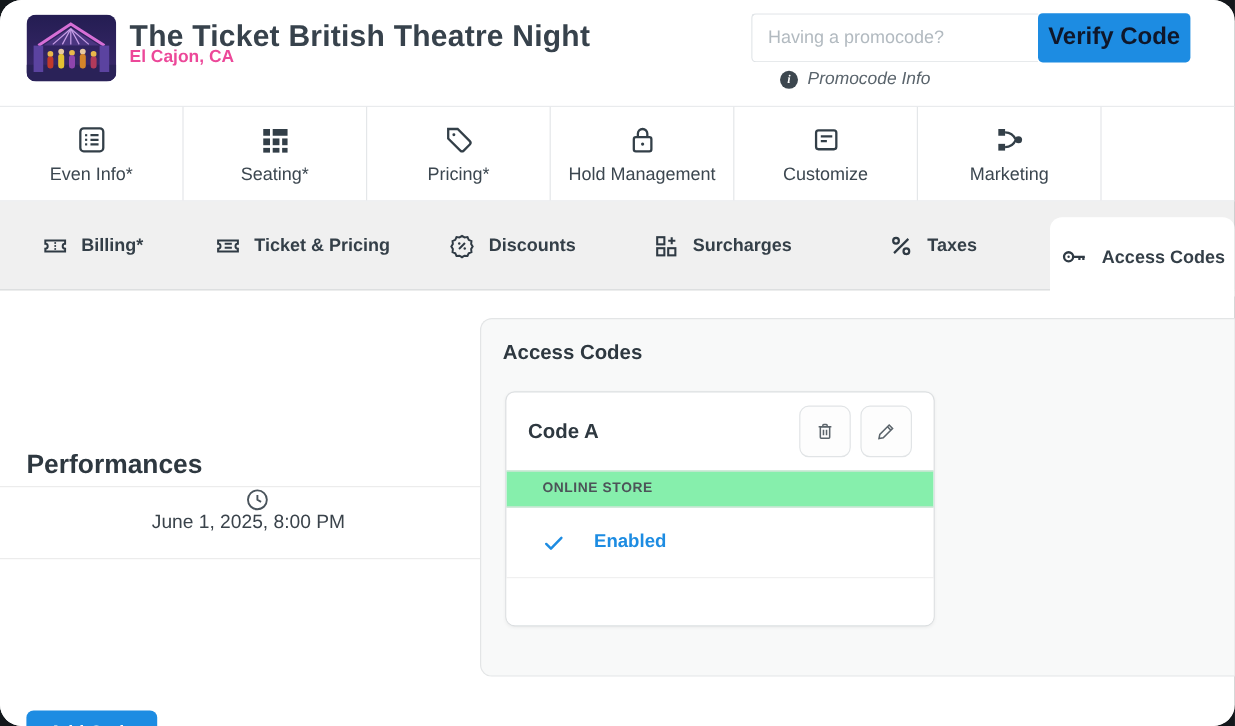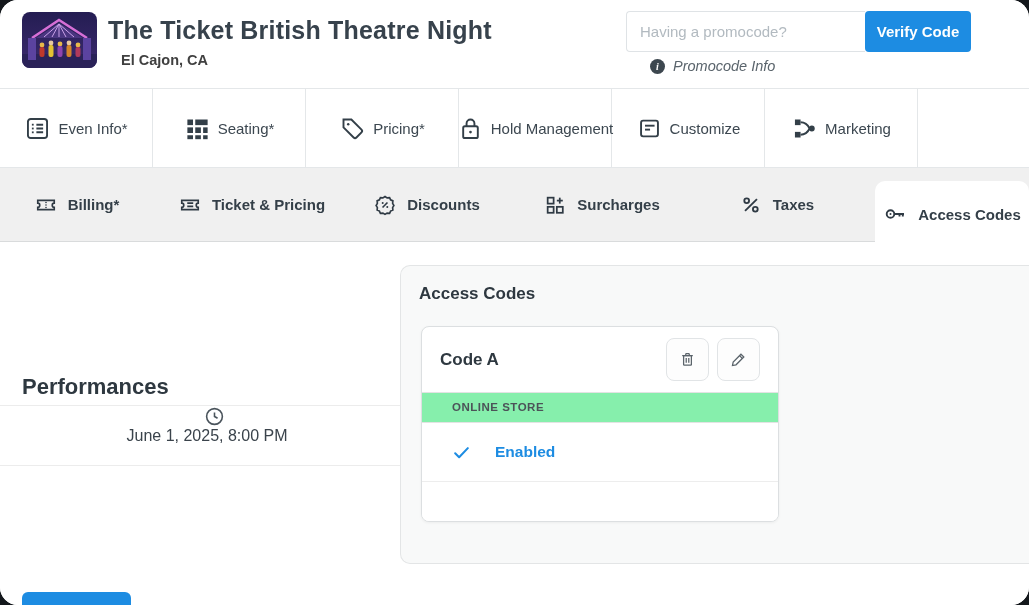--- a/index.html
+++ b/index.html
@@ -3,32 +3,32 @@
 <meta charset="utf-8">
 <style>
   html,body{margin:0;padding:0;background:#14181c;}
   body{font-family:"Liberation Sans","DejaVu Sans",sans-serif;-webkit-font-smoothing:antialiased;}
   .app{position:relative;width:1029px;height:605px;background:#fff;border-radius:18px;overflow:hidden;margin:0 auto;}
 
   
   .header{position:relative;height:88px;background:#fff;}
   .thumb{position:absolute;left:22px;top:12px;width:75px;height:56px;border-radius:8px;overflow:hidden;}
   .title{position:absolute;left:108px;top:16px;font-size:25px;font-weight:700;color:#37424c;letter-spacing:.2px;}
-  .subtitle{position:absolute;left:108px;top:52px;font-size:14.5px;font-weight:700;color:#404040;margin-left:13px;}
+  .subtitle{position:absolute;left:108px;top:40px;font-size:14.5px;font-weight:700;color:#ec4899;}
   .promo-group{position:absolute;left:626px;top:11px;display:flex;}
   .promo-input{width:212px;height:39px;border:1px solid #dfe3e6;border-right:none;border-radius:4px 0 0 4px;padding:0 13px;font-size:15px;color:#4a5258;outline:none;font-family:inherit;}
   .promo-input::placeholder{color:#b2bac0;}
-  .verify-btn{width:106px;height:41px;background:#1d8ce2;border:none;border-radius:4px;color:#ffffff;font-size:15px;font-weight:700;cursor:pointer;font-family:inherit;}
+  .verify-btn{width:127px;height:41px;background:#1d8ce2;border:none;border-radius:4px;color:#0f172a;font-size:20px;font-weight:700;cursor:pointer;font-family:inherit;}
   .promo-info{position:absolute;left:650px;top:58px;display:flex;align-items:center;gap:8px;cursor:pointer;}
   .info-dot{width:15px;height:15px;border-radius:50%;background:#3d474f;color:#fff;font-size:10px;font-weight:700;font-style:italic;display:flex;align-items:center;justify-content:center;font-family:"Liberation Serif",serif;}
   .promo-info-label{font-size:14.5px;font-style:italic;color:#5a646c;}
 
   
   .main-tabs{display:flex;height:78px;border-top:1px solid #e4e7e9;border-bottom:1px solid #e4e7e9;background:#fff;}
-  .main-tab{width:153px;box-sizing:border-box;border-right:1px solid #e4e7e9;display:flex;flex-direction:row;align-items:center;justify-content:center;gap:7px;cursor:pointer;}
+  .main-tab{width:153px;box-sizing:border-box;border-right:1px solid #e4e7e9;display:flex;flex-direction:column;align-items:center;justify-content:center;gap:7px;cursor:pointer;}
   .main-tab .mt-icon{height:28px;display:flex;align-items:flex-end;color:#333f48;}
   .main-tab .mt-label{font-size:15px;color:#3c4750;font-weight:500;white-space:nowrap;}
   .main-tabs .filler{flex:1;}
 
   
   .sub-tabs{position:relative;display:flex;height:73px;background:#f0f0f0;border-bottom:1px solid #d9dbdc;z-index:1;gap:21px;}
   .sub-tab{flex:1;display:flex;align-items:center;justify-content:center;gap:11px;cursor:pointer;color:#2f3a44;}
   .sub-tab .st-label{font-size:15px;font-weight:600;color:#343f48;white-space:nowrap;}
   .sub-tab.active{background:#fff;border-radius:10px 10px 0 0;margin-top:13px;margin-bottom:-6px;z-index:5;}
 

